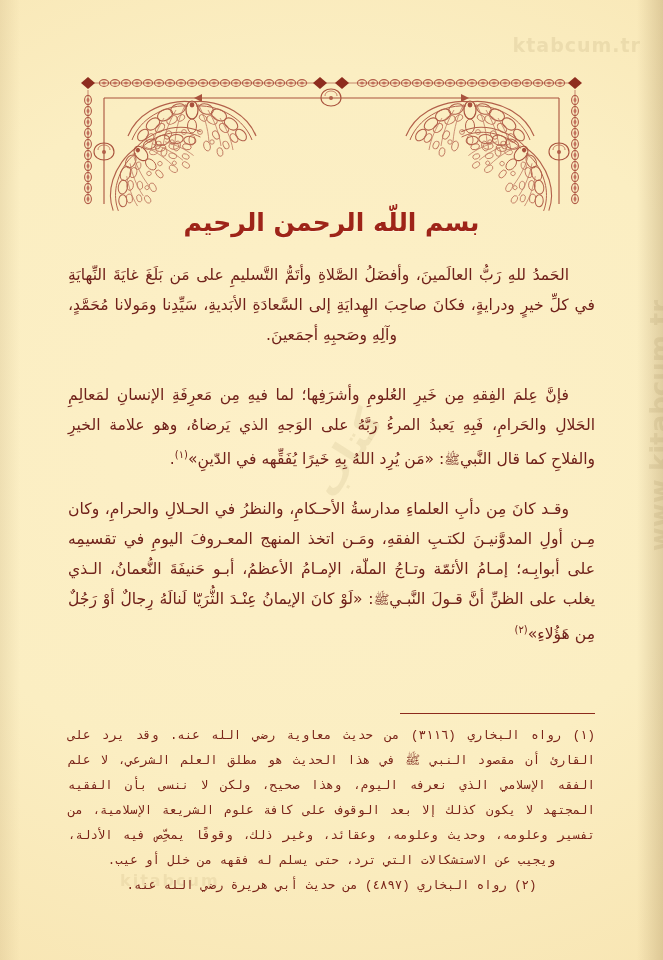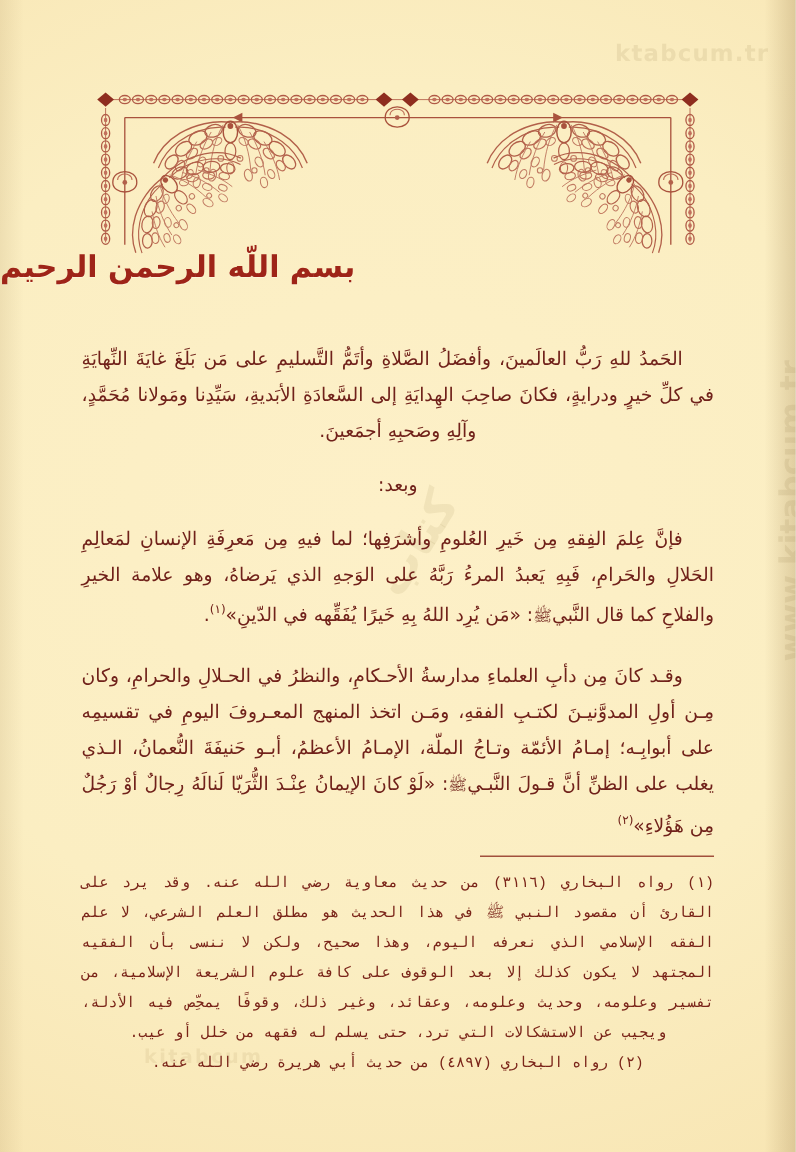--- a/index.html
+++ b/index.html
@@ -58,33 +58,33 @@
     width: 515px; height: 130px;
     pointer-events: none;
   }
   .ornament svg { display: block; width: 100%; height: 100%; overflow: visible; }
 
   
   .basmala {
     position: absolute;
     top: 208px;
     left: 0; right: 0;
-    text-align: left;
+    text-align: center;
     color: #9e2418;
     font-size: 25px;
     font-weight: 700;
     letter-spacing: 0px;
     font-family: "DejaVu Sans", "Liberation Sans", sans-serif;
     text-shadow: 0 1px 0 rgba(255,255,255,.35);
   }
 
   
   .body-area {
     position: absolute;
-    top: 284px;
+    top: 260px;
     left: 68px;
     width: 527px;
     color: #6b1f16;
   }
   p.para {
     margin: 0 0 0 0;
     font-size: 15.6px;
     line-height: 30px;
     text-align: justify;
     text-align-last: center;
@@ -299,21 +299,20 @@
     </svg>
   </div>
 
   <div class="basmala">بسم اللّه الرحمن الرحيم</div>
 
   <div class="body-area">
 
     <p class="para indent">الحَمدُ للهِ رَبُّ العالَمينَ، وأفضَلُ الصَّلاةِ وأتَمُّ التَّسليمِ على مَن بَلَغَ غايَةَ النِّهايَةِ في كلِّ خيرٍ ودرايةٍ، فكانَ صاحِبَ الهِدايَةِ إلى السَّعادَةِ الأبَديةِ، سَيِّدِنا ومَولانا مُحَمَّدٍ، وآلِهِ وصَحبِهِ أجمَعينَ.</p>
 
     <div class="gap-sm"></div>
-    <p class="wabad">وبعد:</p>
     <div class="gap-sm"></div>
 
     <p class="para indent last-right"><span>فإنَّ عِلمَ الفِقهِ مِن خَيرِ العُلومِ وأشرَفِها؛ لما فيهِ مِن مَعرِفَةِ الإنسانِ لمَعالِمِ الحَلالِ والحَرامِ، فَبِهِ يَعبدُ المرءُ رَبَّهُ على الوَجهِ الذي يَرضاهُ، وهو علامة الخيرِ والفلاحِ كما قال النَّبي</span><span class="salla">ﷺ</span><span>: </span><span>«مَن يُرِد اللهُ بِهِ خَيرًا يُفَقِّهه في الدّينِ»</span><sup class="fn">(١)</sup><span>.</span></p>
 
     <div class="gap-md"></div>
 
     <p class="para indent last-right"><span>وقـد كانَ مِن دأبِ العلماءِ مدارسةُ الأحـكامِ، والنظرُ في الحـلالِ والحرامِ، وكان مِـن أولِ المدوَّنيـنَ لكتـبِ الفقهِ، ومَـن اتخذ المنهج المعـروفَ اليومِ في تقسيمِه على أبوابِـه؛ إمـامُ الأئمّة وتـاجُ الملّة، الإمـامُ الأعظمُ، أبـو حَنيفَةَ النُّعمانُ، الـذي يغلب على الظنِّ أنَّ قـولَ النَّبـي</span><span class="salla">ﷺ</span><span>: </span><span>«لَوْ كانَ الإيمانُ عِنْـدَ الثُّرَيّا لَنالَهُ رِجالٌ أوْ رَجُلٌ مِن هَؤُلاءِ»</span><sup class="fn">(٢)</sup></p>
   </div>
 
   <div class="fn-rule"></div>

